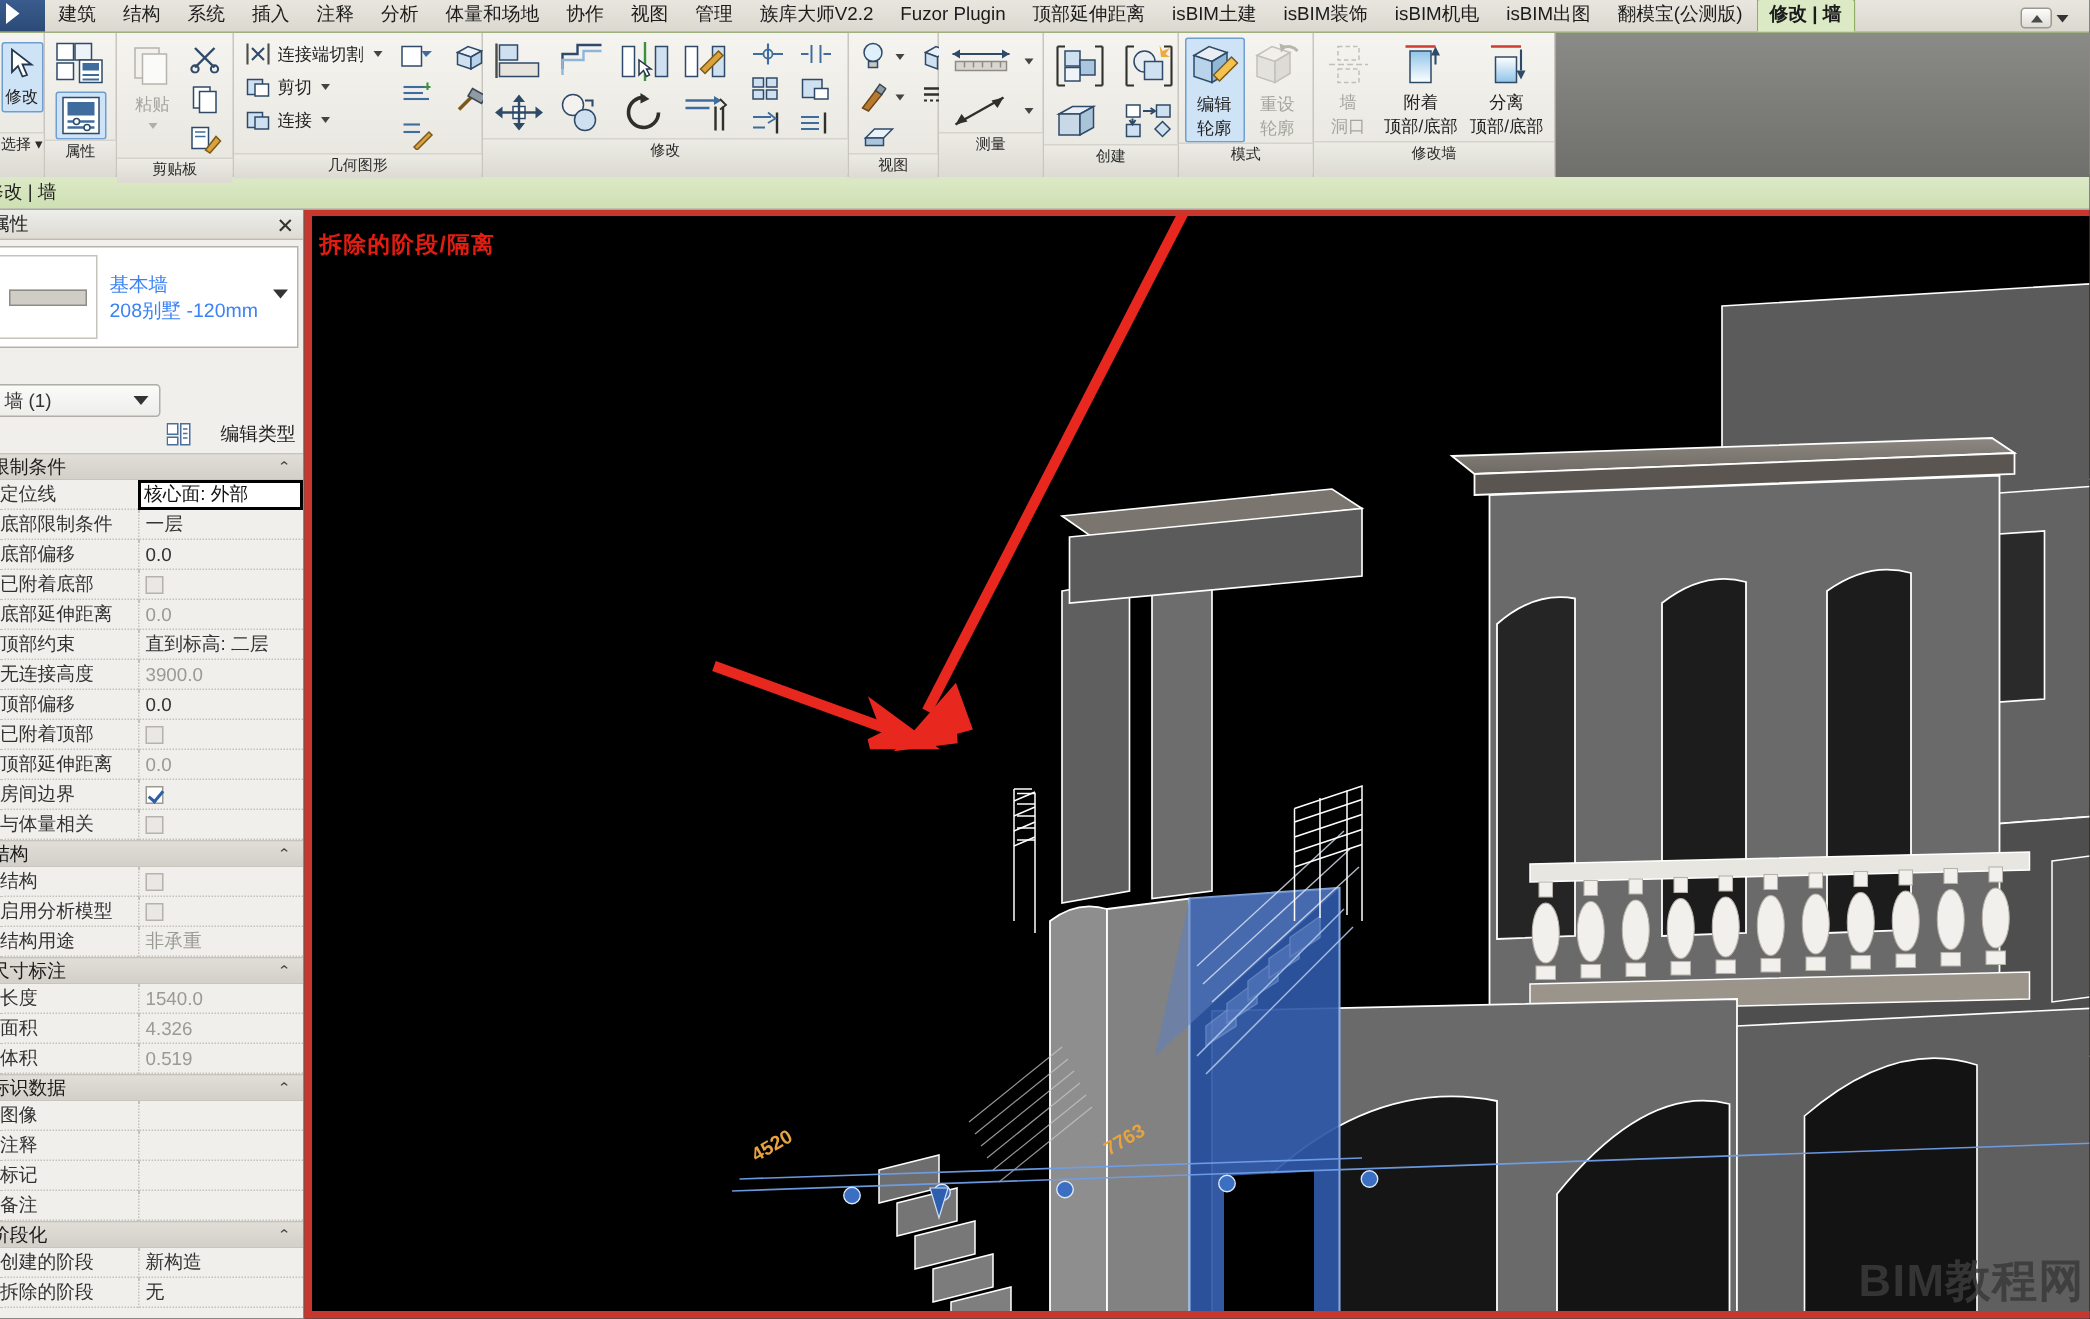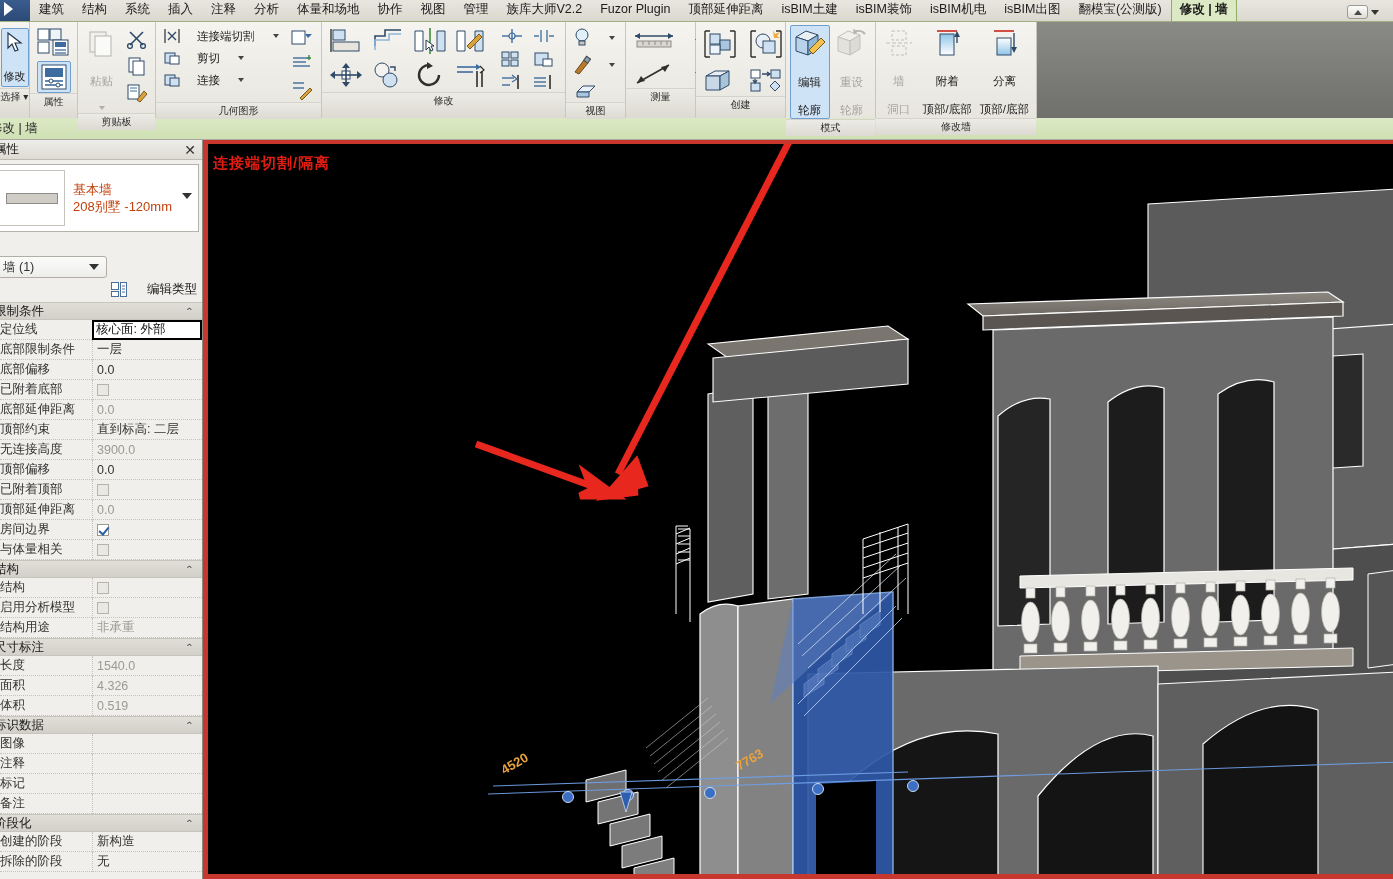--- a/index.html
+++ b/index.html
@@ -67,21 +67,21 @@
   }
   .panel-body{flex:1; display:flex; align-items:flex-start; padding:3px 4px 0 4px;}
   .panel-title{
     height:30px;line-height:16px;text-align:center;font-size:10px;color:#2b2b2b;
     background:linear-gradient(#ecebe5,#dcdad2);
     border-top:1px solid #d5d3cb;
   }
   .col{display:flex;flex-direction:column;align-items:center;justify-content:flex-start;}
   .rowgrp{display:flex;flex-direction:column;gap:1px;}
   .ibtn{
-    display:flex;align-items:center;gap:16px;padding:1px 2px;border:1px solid transparent;
+    display:flex;align-items:center;gap:4px;padding:1px 2px;border:1px solid transparent;
     border-radius:2px;cursor:default;
   }
   .ibtn.sel{background:#cfe3f6;border:1px solid #6f9fd0;}
   .ibtn.big{flex-direction:column;width:46px;padding:2px;}
   .ibtn.big.sel{background:#cfe3f6;border:1px solid #6f9fd0;}
   .lbl{font-size:11.5px;color:#222;white-space:nowrap;}
   .lbl.dim{color:#a6a6a0;}
   .lbl.ctr{text-align:right;line-height:12px;}
   .caret{width:0;height:0;border-left:3px solid transparent;border-right:3px solid transparent;border-top:4px solid #444;margin-left:2px;}
   .ic{display:block;}
@@ -113,21 +113,21 @@
   #typesel{
     height:68px;background:#fff;border:1px solid #b4b2ab;margin:4px 3px 0 -6px;
     display:flex;align-items:center;position:relative;
   }
   #typesel .thumb{
     width:66px;height:56px;margin-left:4px;border:1px solid #c5c3bc;background:#fff;
     display:flex;align-items:center;justify-content:center;
   }
   #typesel .thumb .bar{width:52px;height:11px;background:#cfcdc6;border:1px solid #8e8c86;}
   #typesel .tinfo{margin-left:8px;}
-  #typesel .tinfo div{font-size:13px;color:#c2410c;line-height:17px;}
+  #typesel .tinfo div{font-size:13px;color:#3b82f6;line-height:17px;}
   #typesel .dd{position:absolute;right:6px;top:28px;width:0;height:0;
     border-left:5px solid transparent;border-right:5px solid transparent;border-top:6px solid #333;}
 
   #instrow{display:flex;align-items:center;margin:4px 3px 4px -6px;gap:4px;}
   #instcombo{
     flex:1;height:22px;background:linear-gradient(#fbfbfa,#ededea);
     border:1px solid #b0aea7;border-radius:3px;display:flex;align-items:center;
     padding-left:8px;position:relative;
   }
   #instcombo .txt{font-size:12.5px;color:#333;}
@@ -1130,25 +1130,26 @@
       <g fill="#3b6fc4" stroke="#dde8f8" stroke-width="0.9">
         <circle cx="360" cy="653" r="5.5"></circle>
         <circle cx="420" cy="651" r="5.5"></circle>
         <circle cx="502" cy="649" r="5.5"></circle>
         <circle cx="610" cy="645" r="5.5"></circle>
         <circle cx="705" cy="642" r="5.5"></circle>
       </g>
       <path d="M412 648 L424 648 L418 668 Z" fill="#2d5fae" stroke="#cfe0f6" stroke-width="0.8"></path>
     </svg>
 
-    <div id="hidelabel">连接端切割/隔离</div>
+    <div id="hidelabel">拆除的阶段/隔离</div>
 
     <div class="dimlbl" style="left:292px;top:612px;transform:rotate(-30deg)">4520</div>
     <div class="dimlbl" style="left:527px;top:608px;transform:rotate(-30deg)">7763</div>
 
+    <div id="watermark">BIM教程网</div>
 
     <svg class="arrow-svg" width="1190" height="739" viewBox="0 0 1190 739">
       <g stroke="#e8281e" stroke-width="7" fill="#e8281e">
         <line x1="586" y1="-12" x2="410" y2="330"></line>
         <path d="M398 352 L430 322 L414 348 L430 348 Z"></path>
         <path d="M400 350 L428 318 L436 340 Z"></path>
       </g>
       <g stroke="#e8281e" stroke-width="7" fill="#e8281e">
         <line x1="268" y1="300" x2="392" y2="345"></line>
         <path d="M408 352 L378 330 L384 346 L372 352 Z"></path>

